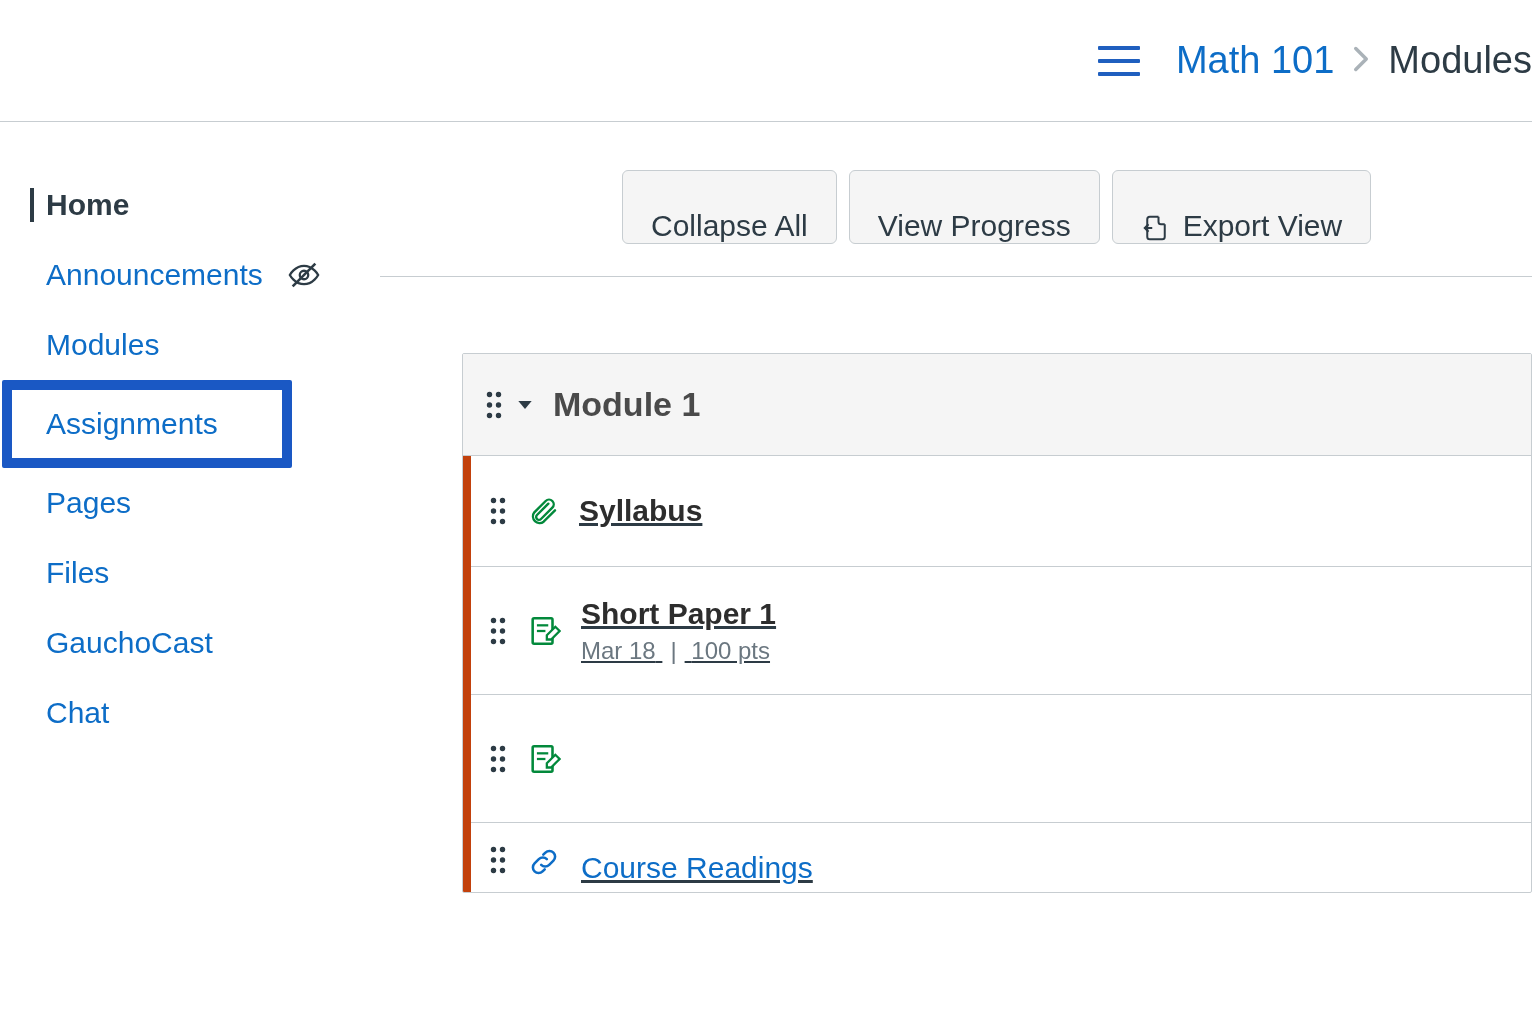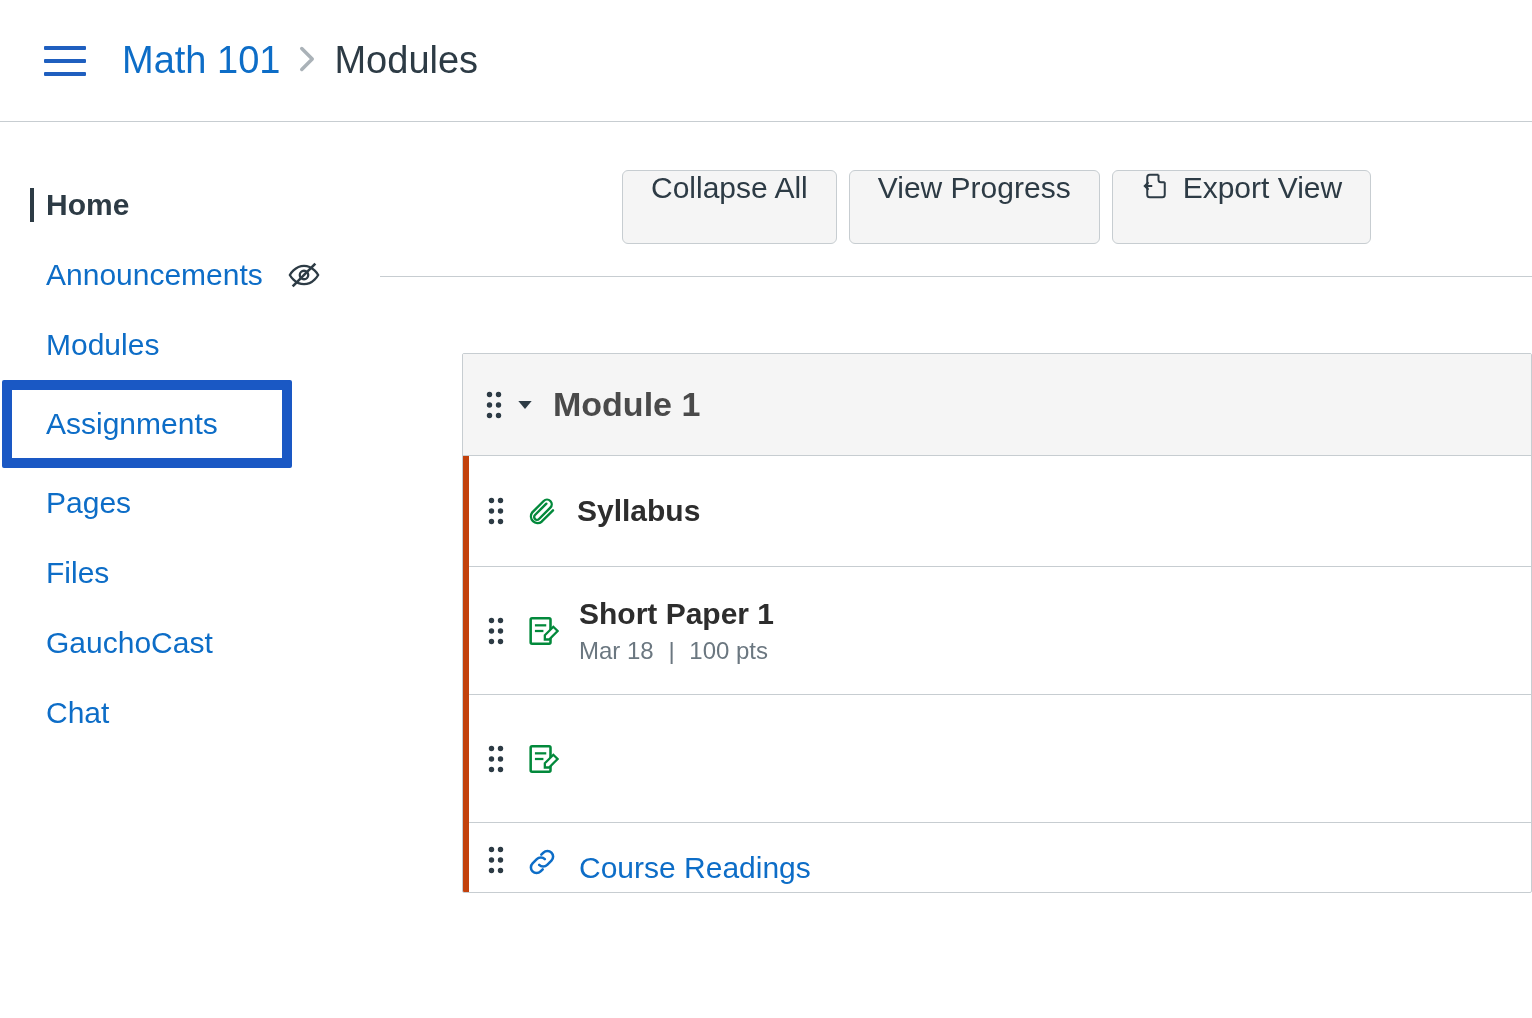--- a/index.html
+++ b/index.html
@@ -29,20 +29,21 @@
     position: relative;
   }
 
   
   .topbar {
     display: flex;
     align-items: center;
     height: 122px;
     padding-left: 44px;
     border-bottom: 1px solid var(--border);
+    justify-content: flex-end;
   }
   .hamburger {
     width: 42px;
     height: 30px;
     display: flex;
     flex-direction: column;
     justify-content: space-between;
     cursor: pointer;
     margin-right: 36px;
   }
@@ -131,21 +132,21 @@
 
   
   .toolbar {
     display: flex;
     gap: 12px;
     padding-left: 242px;
     border-bottom: 0;
   }
   .btn {
     display: inline-flex;
-    align-items: flex-start;
+    align-items: flex-end;
     gap: 12px;
     height: 74px;
     padding: 0 28px;
     background: var(--panel);
     border: 1px solid var(--border);
     border-radius: 6px;
     font-size: 30px;
     color: var(--ink);
     cursor: pointer;
     white-space: nowrap;
@@ -186,21 +187,22 @@
     display: inline-flex;
     color: var(--ink);
   }
   .module-title {
     font-size: 34px;
     color: #4a4a4a;
     font-weight: 600;
     padding-left: 6px;
   }
   .module-items {
-    border-left: 6px solid #c2410c;
+    border-left: 8px solid #c2410c;
+    text-decoration: underline;
   }
   .mod-item {
     display: flex;
     align-items: center;
     min-height: 110px;
     padding-left: 18px;
     border-top: 1px solid var(--border);
     gap: 20px;
   }
   .mod-item:first-child { border-top: none; }

